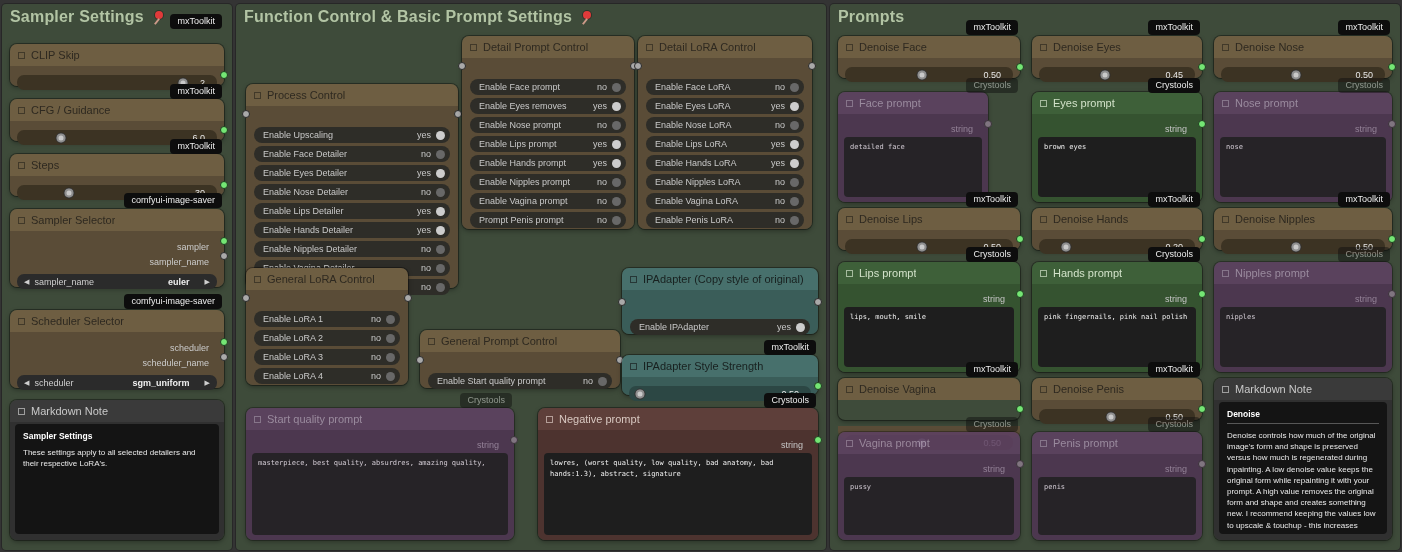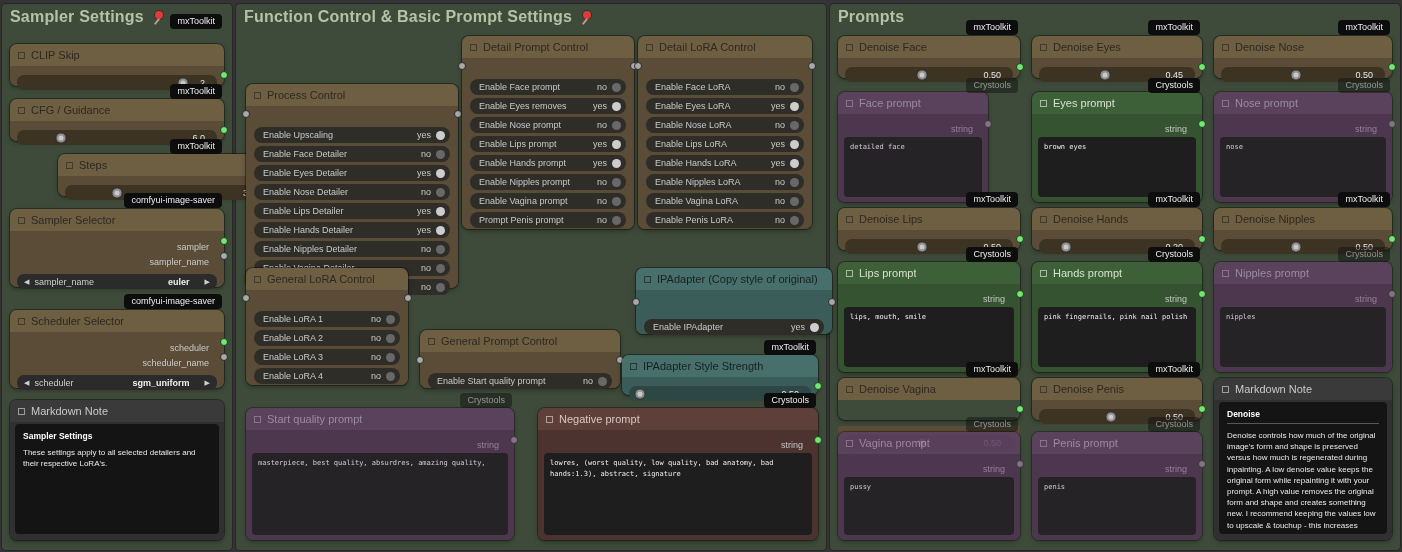--- a/index.html
+++ b/index.html
@@ -118,21 +118,21 @@
         <span class="n-title">CFG / Guidance</span>
       </div>
       <div class="n-body">
         <div class="slider">
           <div class="knob" style="left: 22%;"></div>
           <span class="s-val">6.0</span>
         </div>
       </div>
       <div class="edge-dot right green" style="top: 31px;"></div>
     </div>
-    <div class="node skin-brown" style="left: 10px; top: 154px; width: 214px; height: 42px; margin-left: 48px;">
+    <div class="node skin-brown" style="left: 10px; top: 154px; width: 214px; height: 42px;">
       <div class="n-head">
         <div class="n-ico"></div>
         <span class="n-title">Steps</span>
       </div>
       <div class="n-body">
         <div class="slider">
           <div class="knob" style="left: 26%;"></div>
           <span class="s-val">30</span>
         </div>
       </div>
@@ -392,21 +392,21 @@
         <div class="opt-gap" style="height: 10px;"></div>
         <div class="opt-row">
           <span class="o-label">Enable Start quality prompt</span>
           <span class="o-val">no</span>
           <div class="o-tog off"></div>
         </div>
       </div>
       <div class="edge-dot left gray" style="top: 30px;"></div>
       <div class="edge-dot right gray" style="top: 30px;"></div>
     </div>
-    <div class="node skin-teal" style="left: 622px; top: 268px; width: 196px; height: 66px; margin-left: 14px;">
+    <div class="node skin-teal" style="left: 622px; top: 268px; width: 196px; height: 66px;">
       <div class="n-head">
         <div class="n-ico"></div>
         <span class="n-title">IPAdapter (Copy style of original)</span>
       </div>
       <div class="n-body">
         <div class="opt-gap" style="height: 18px;"></div>
         <div class="opt-row">
           <span class="o-label">Enable IPAdapter</span>
           <span class="o-val">yes</span>
           <div class="o-tog on"></div>

